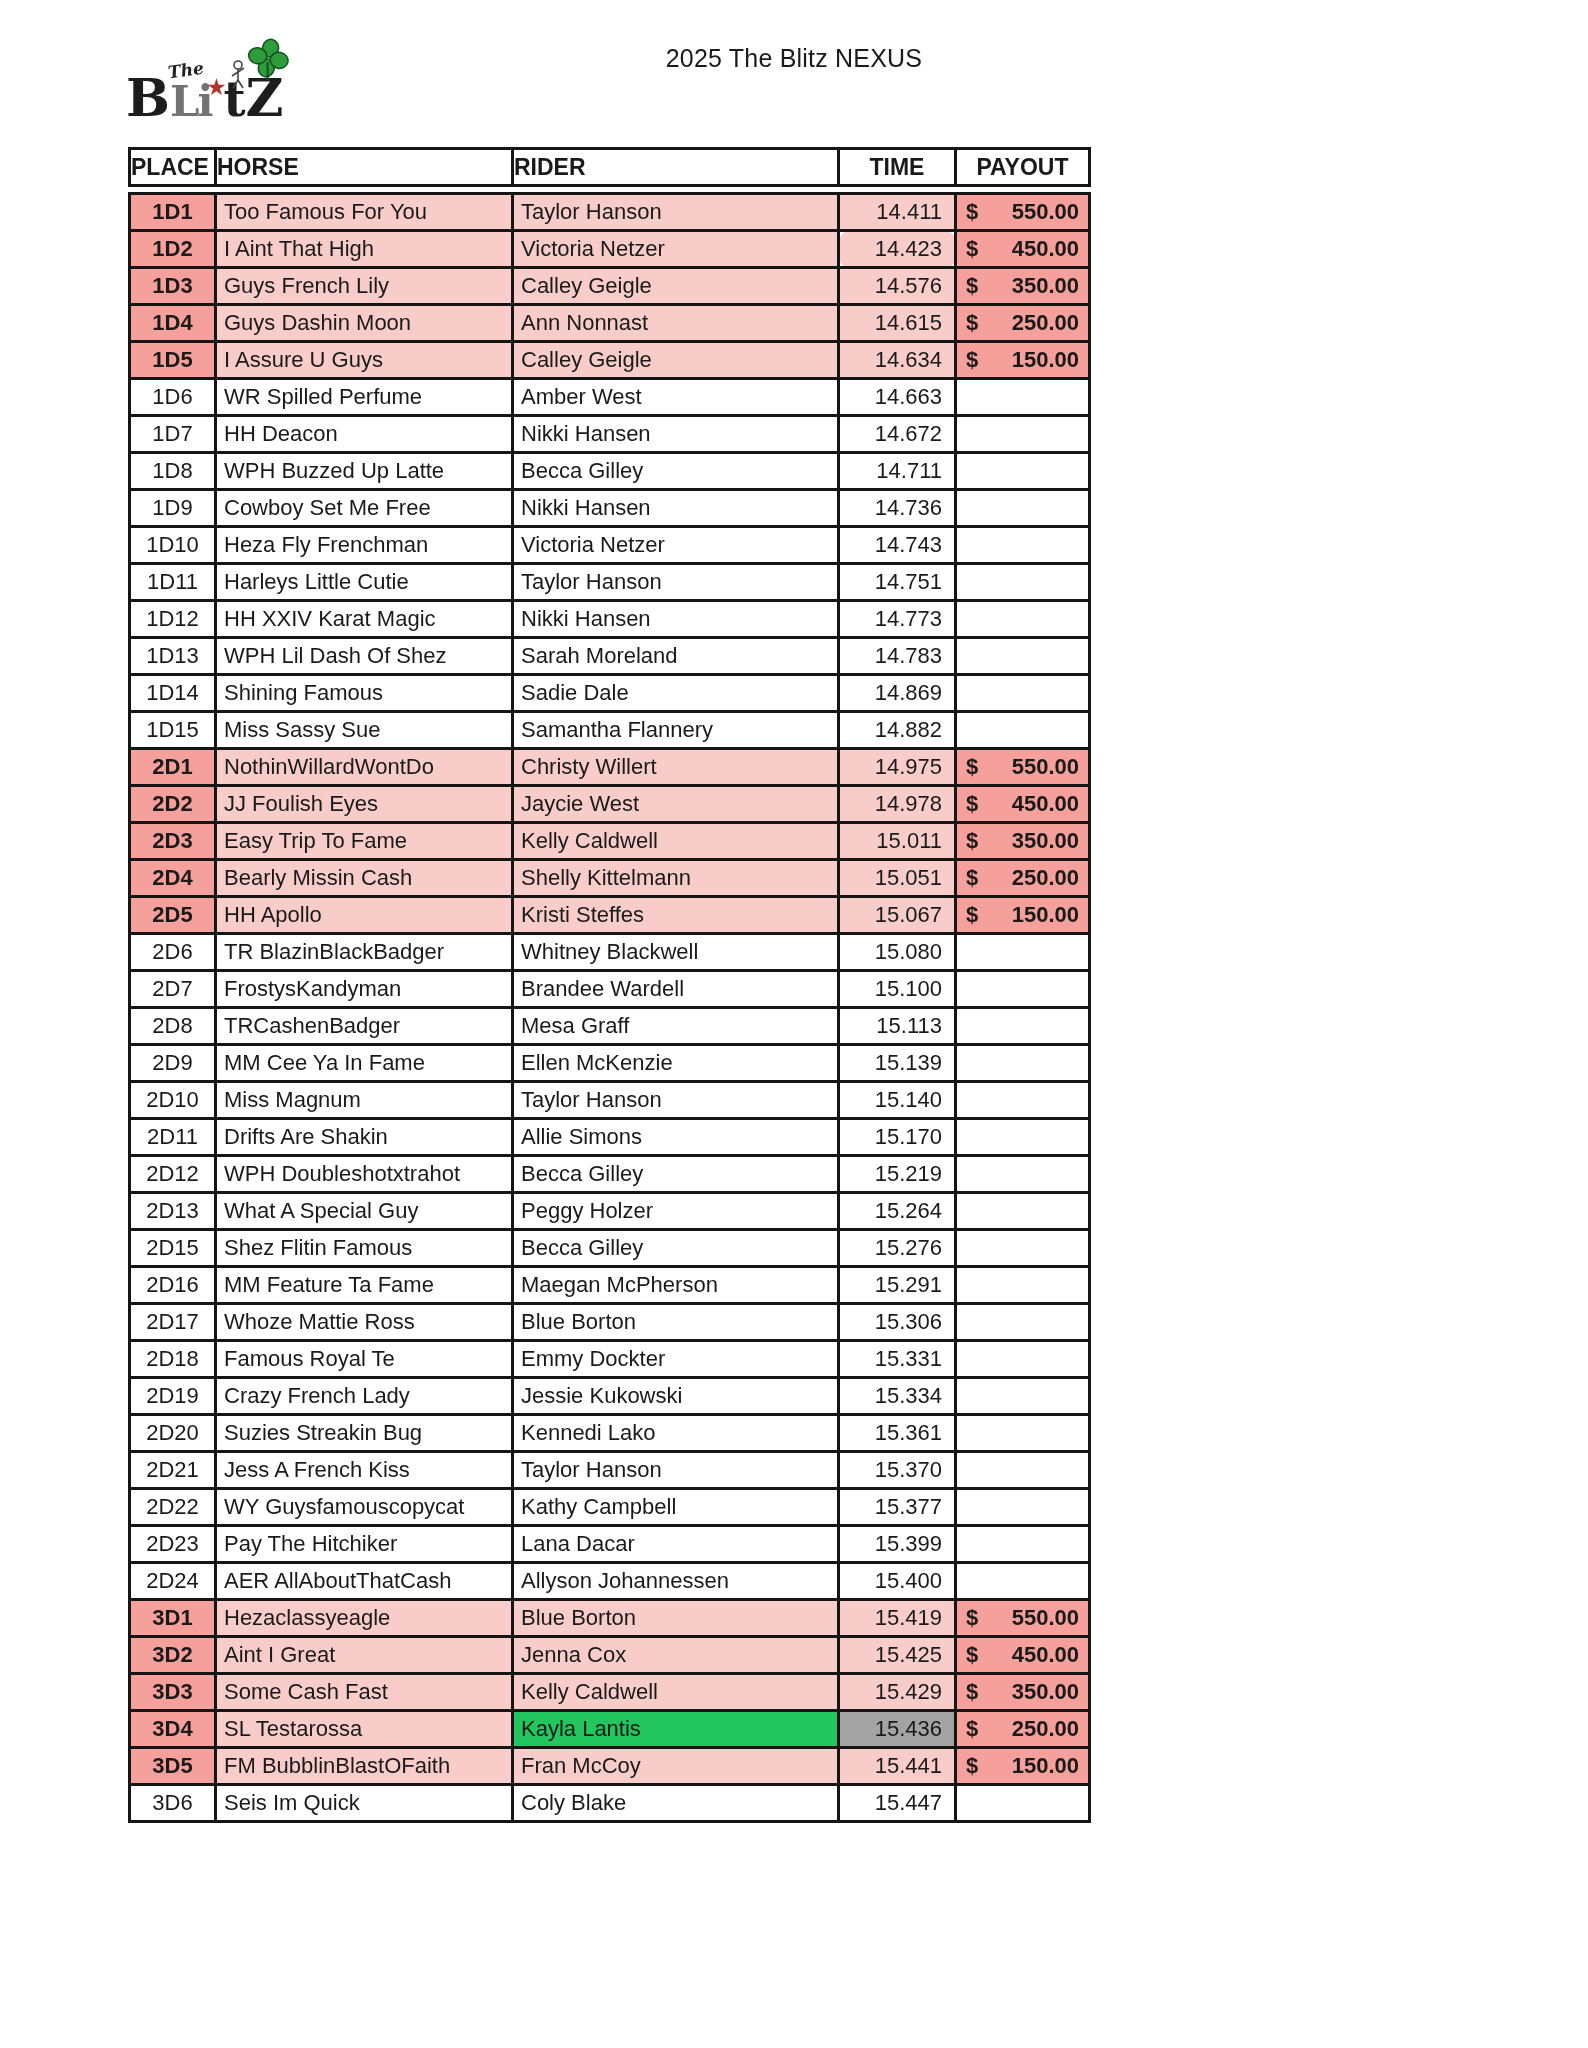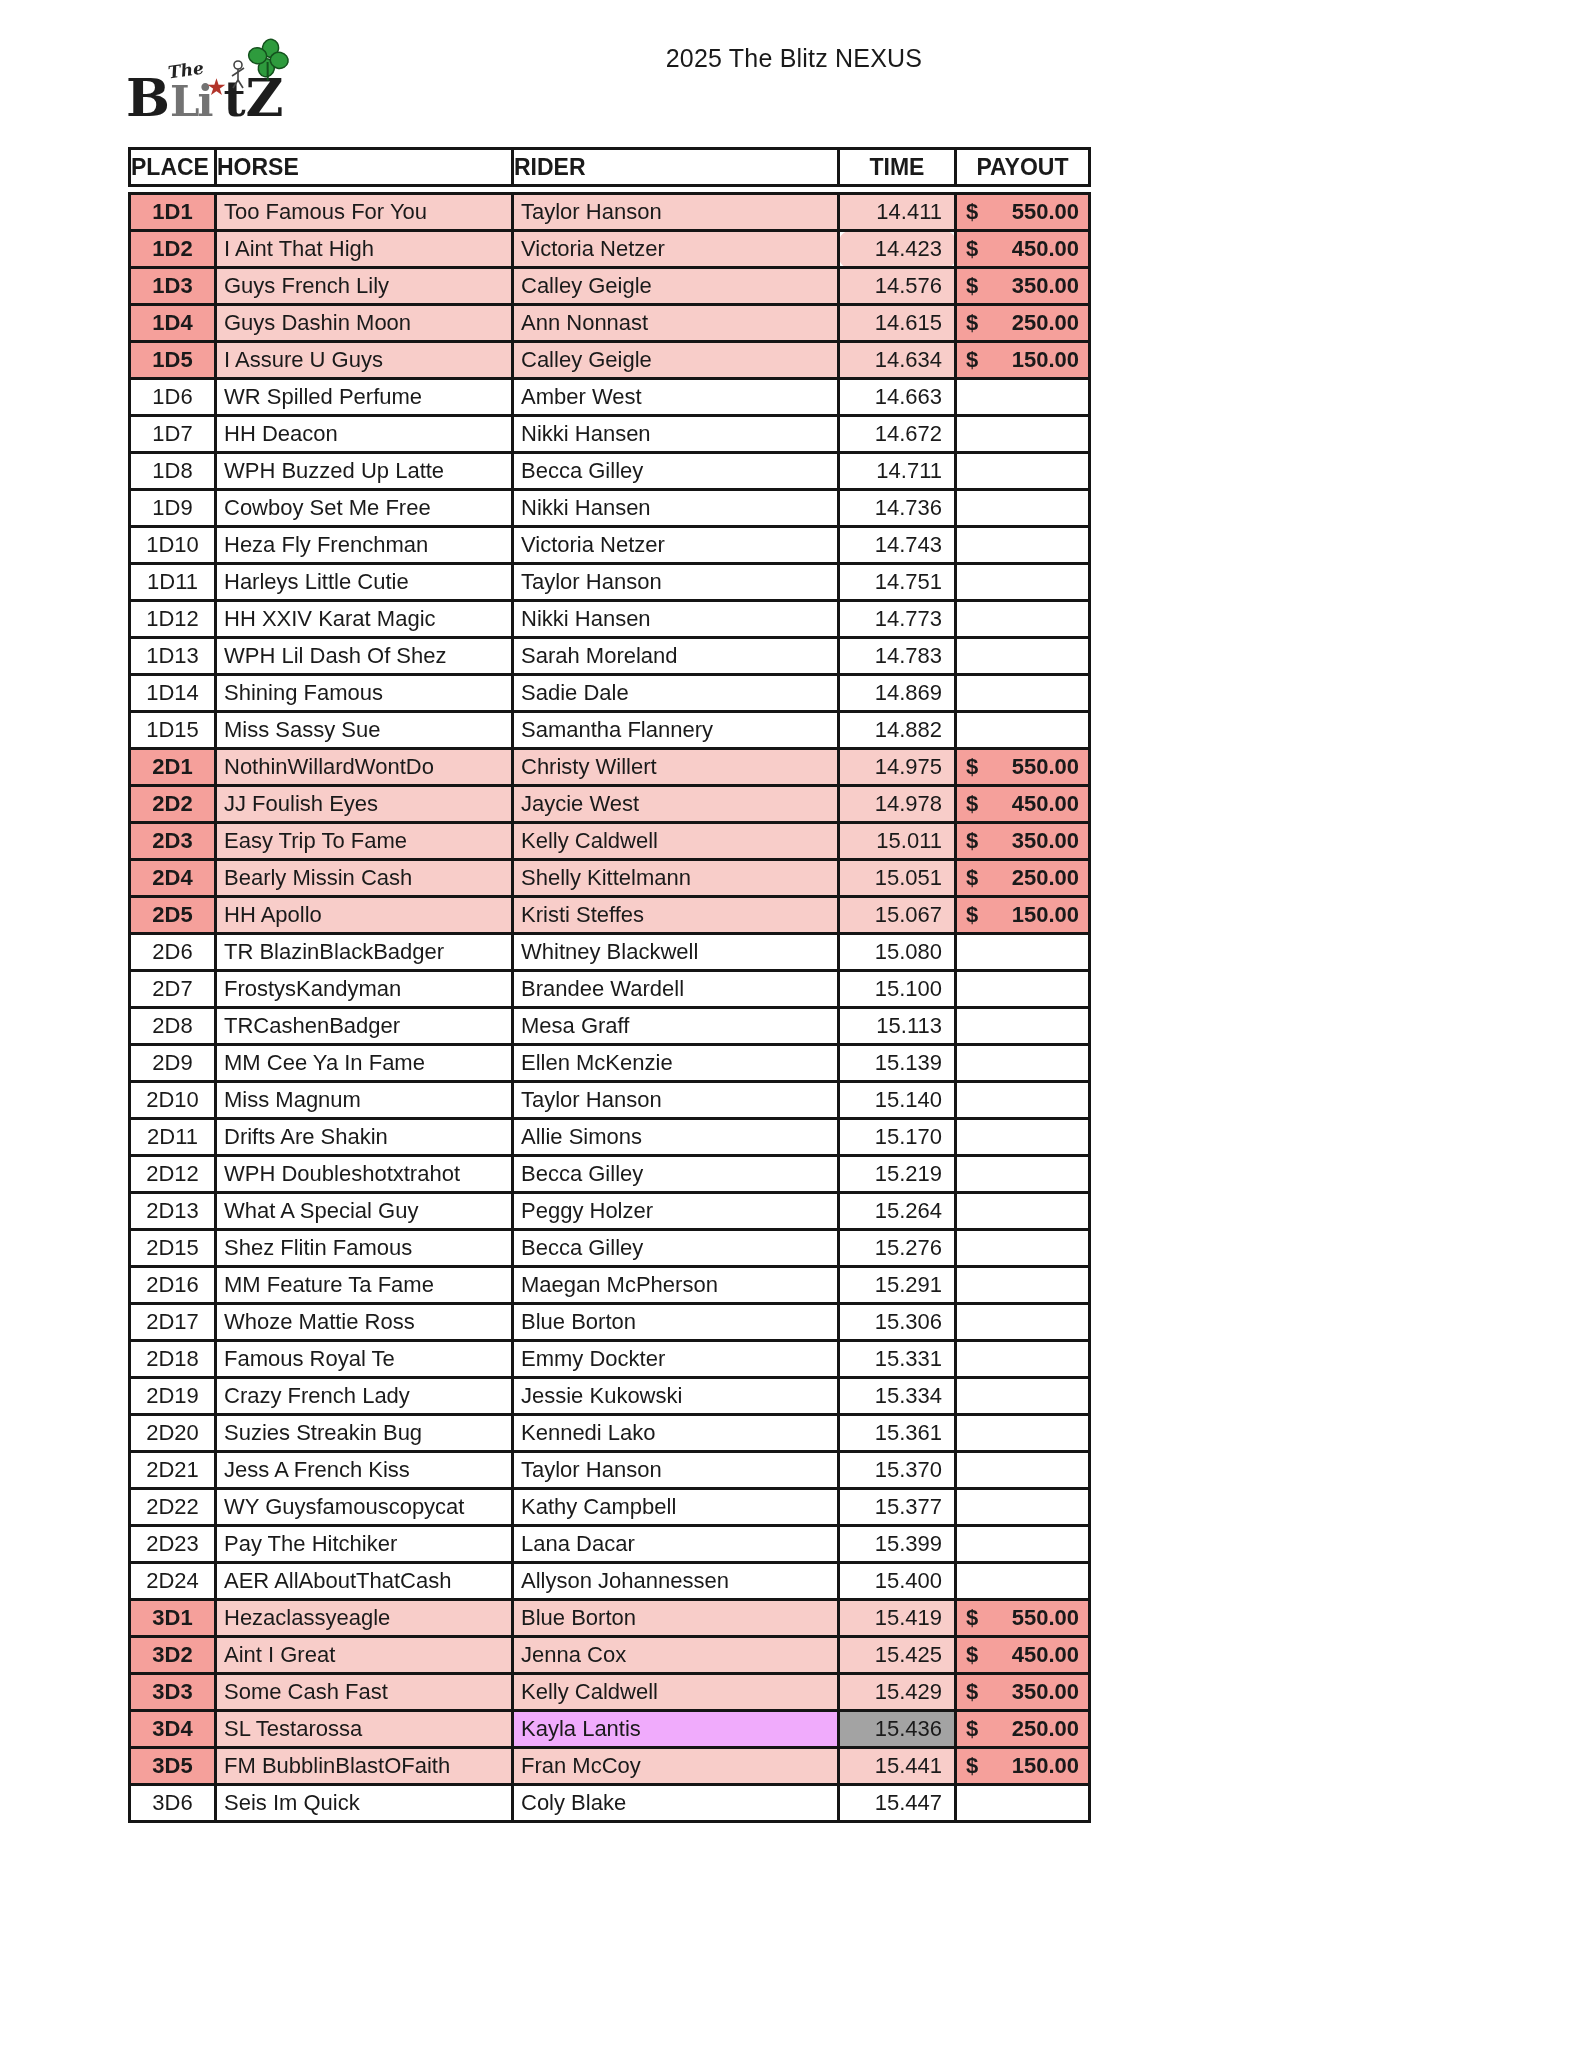--- a/index.html
+++ b/index.html
@@ -462,21 +462,21 @@
             <td class="c-payout" style="background: rgb(245, 160, 155);">
               <div class="pw">
                 <span>$</span>
                 <span>350.00</span>
               </div>
             </td>
           </tr>
           <tr class="hl">
             <td class="c-place" style="background: rgb(245, 160, 155);">3D4</td>
             <td class="c-horse" style="background: rgb(248, 205, 201);">SL Testarossa</td>
-            <td class="c-rider" style="background: #f0abfc; margin-left: 48px;">Kayla Lantis</td>
+            <td class="c-rider" style="background: #22c55e; margin-left: 48px;">Kayla Lantis</td>
             <td class="c-time" style="background: #a3a3a3; text-align: right;">15.436</td>
             <td class="c-payout" style="background: rgb(245, 160, 155);">
               <div class="pw">
                 <span>$</span>
                 <span>250.00</span>
               </div>
             </td>
           </tr>
           <tr class="hl">
             <td class="c-place" style="background: rgb(245, 160, 155);">3D5</td>

